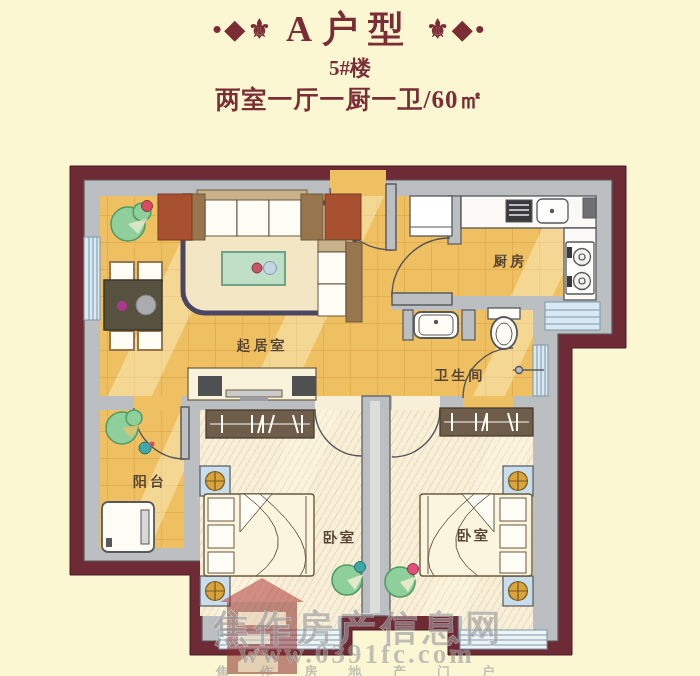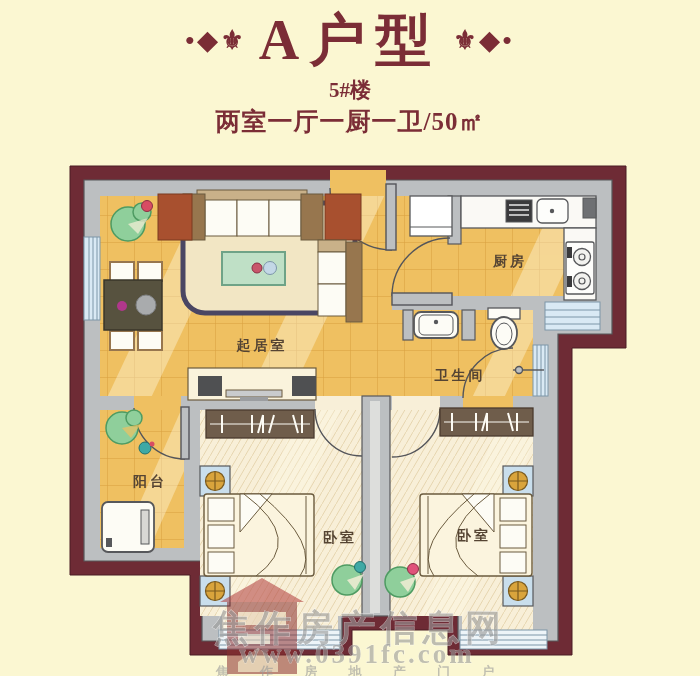--- a/index.html
+++ b/index.html
@@ -1,21 +1,21 @@
 <!DOCTYPE html>
 <html><head>
 <meta charset="utf-8">
 <style>
   html,body{margin:0;padding:0;background:#FBF7D2;}
   .stage{position:relative;width:700px;height:676px;background:#FBF7D2;overflow:hidden;
          font-family:"Liberation Serif",serif;}
   .titleblock{position:absolute;top:10px;left:0;width:700px;text-align:center;color:#7B2D36;z-index:3;}
   .title-line{display:flex;align-items:center;justify-content:center;gap:12px;font-weight:bold;}
   .orn{font-size:26px;letter-spacing:3px;line-height:1;}
-  .title-main{font-size:56px;letter-spacing:10px;line-height:1.1;}
+  .title-main{font-size:36px;letter-spacing:10px;line-height:1.1;}
   .building{font-size:21px;font-weight:bold;margin-top:4px;}
   .spec{font-size:25px;font-weight:bold;margin-top:1px;letter-spacing:1px;}
   svg text{font-family:"Liberation Serif",serif;}
   .room-label{font-size:14px;font-weight:bold;fill:#554433;letter-spacing:3px;}
   .wm-big{font-size:36px;font-weight:bold;fill:#9A9A9A;letter-spacing:6px;opacity:.62;
           paint-order:stroke;stroke:#ffffff;stroke-width:.8px;}
   .wm-url{font-size:27px;font-weight:bold;fill:#9A9A9A;letter-spacing:3px;opacity:.6;
           paint-order:stroke;stroke:#ffffff;stroke-width:.6px;}
   .wm-tag{font-size:13px;font-weight:bold;fill:#9A9A9A;letter-spacing:14px;opacity:.6;}
 </style>
@@ -24,21 +24,21 @@
 
 <div class="stage">
 
   <div class="titleblock">
     <div class="title-line">
       <span class="orn">•◆⚜</span>
       <span class="title-main">A户型</span>
       <span class="orn">⚜◆•</span>
     </div>
     <div class="building">5#楼</div>
-    <div class="spec">两室一厅一厨一卫/50㎡</div>
+    <div class="spec">两室一厅一厨一卫/60㎡</div>
   </div>
 
   <svg width="700" height="676" viewBox="0 0 700 676">
     <defs>
       <pattern id="tilep" patternUnits="userSpaceOnUse" width="27" height="27">
         <path d="M0,26.5 H27 M26.5,0 V27" stroke="#D8A040" stroke-width="1" opacity="0.55" fill="none"></path>
       </pattern>
       <pattern id="hatchp" patternUnits="userSpaceOnUse" width="7" height="12">
         <path d="M0,12 L7,0" stroke="#E6D5AF" stroke-width="1" fill="none"></path>
       </pattern>

